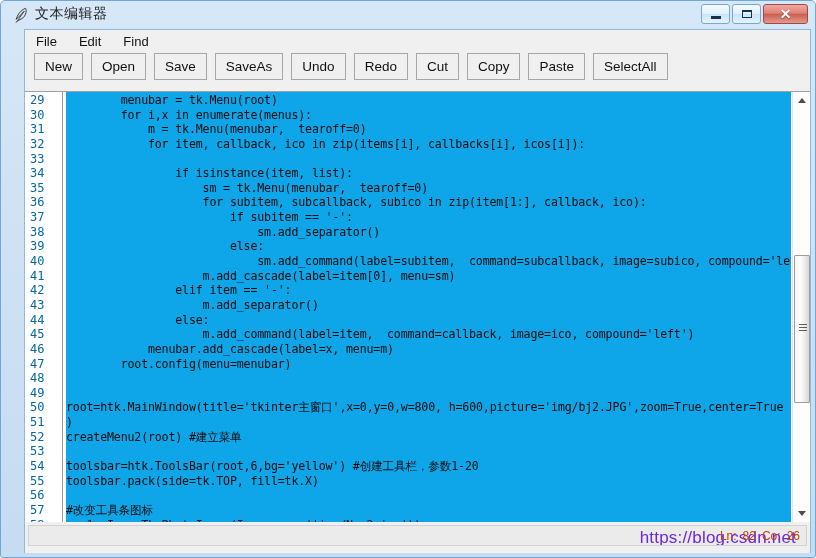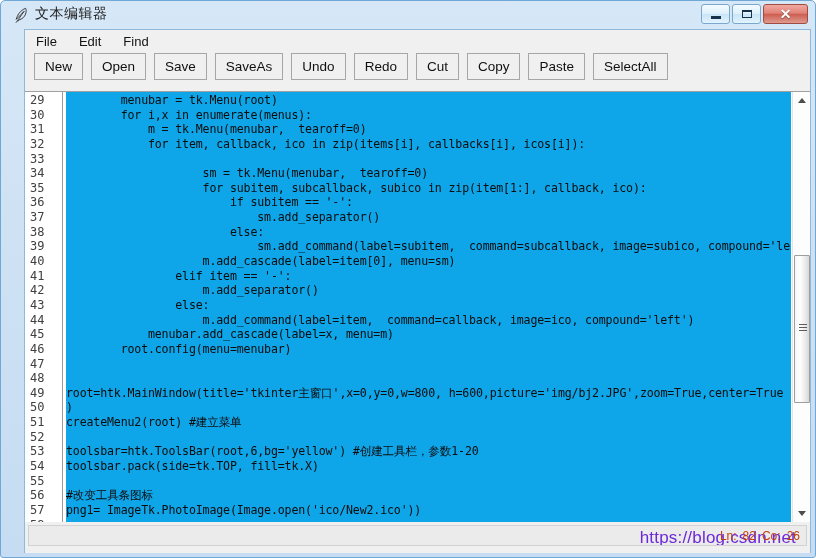--- a/index.html
+++ b/index.html
@@ -153,21 +153,21 @@
     border-right: 1px solid #9a9a9a;
     padding-top: 1px;
   }
   .ln {
     height: 14.65px;
     line-height: 14.65px;
     text-align: left;
     padding-left: 5px;
     font-family: "DejaVu Sans Mono", "Liberation Mono", monospace;
     font-size: 12px;
-    color: #404040;
+    color: #0369a1;
   }
   #code {
     position: absolute;
     left: 41px; top: 0; right: 19px; bottom: 0;
     background: #0ea5e9;
     overflow: hidden;
     padding-top: 1px;
   }
   .cl {
     height: 14.65px;
@@ -342,20 +342,21 @@
             <div class="ln">56</div>
             <div class="ln">57</div>
             <div class="ln">58</div>
           </div>
         <div id="code">
             <div class="cl">        menubar = tk.Menu(root)</div>
             <div class="cl">        for i,x in enumerate(menus):</div>
             <div class="cl">            m = tk.Menu(menubar,  tearoff=0)</div>
             <div class="cl">            for item, callback, ico in zip(items[i], callbacks[i], icos[i]):</div>
             <div class="cl"></div>
+            <div class="cl">                if isinstance(item, list):</div>
             <div class="cl">                    sm = tk.Menu(menubar,  tearoff=0)</div>
             <div class="cl">                    for subitem, subcallback, subico in zip(item[1:], callback, ico):</div>
             <div class="cl">                        if subitem == '-':</div>
             <div class="cl">                            sm.add_separator()</div>
             <div class="cl">                        else:</div>
             <div class="cl">                            sm.add_command(label=subitem,  command=subcallback, image=subico, compound='left')</div>
             <div class="cl">                    m.add_cascade(label=item[0], menu=sm)</div>
             <div class="cl">                elif item == '-':</div>
             <div class="cl">                    m.add_separator()</div>
             <div class="cl">                else:</div>

